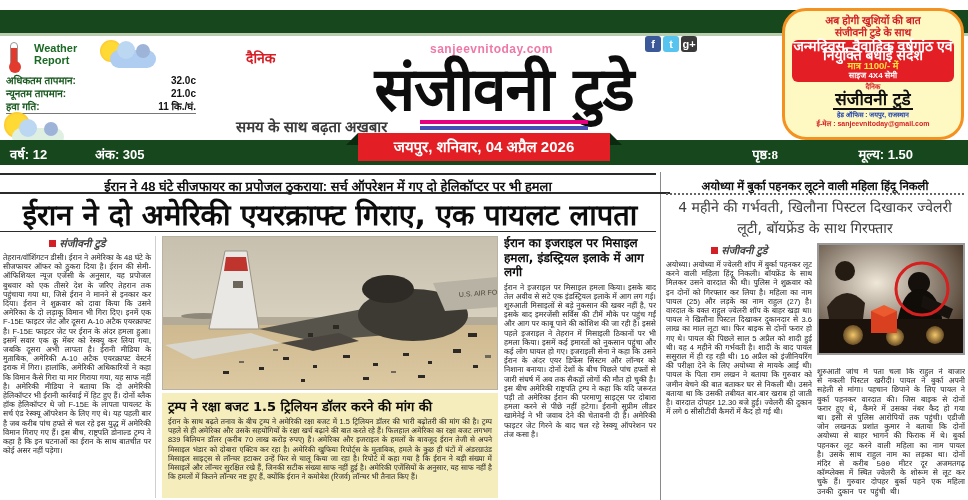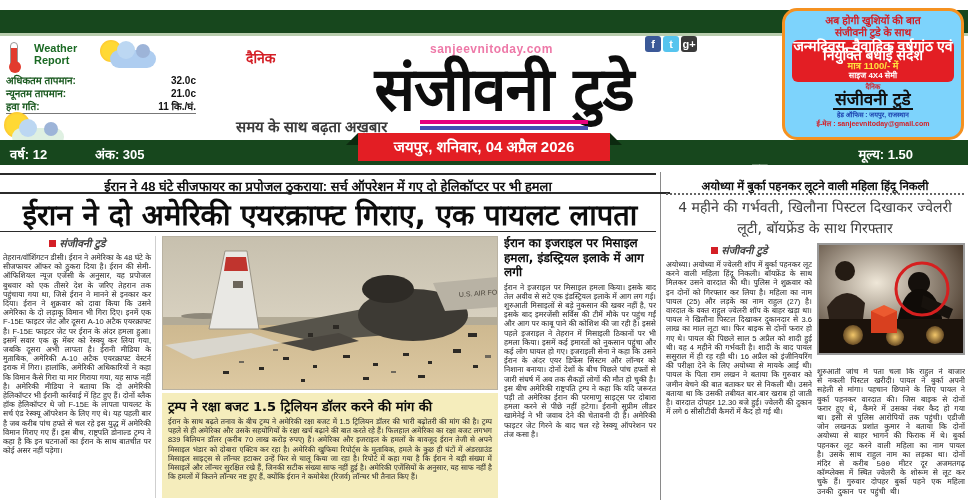--- a/index.html
+++ b/index.html
@@ -32,36 +32,36 @@
   .paper-title { position:absolute; left:236px; top:46px; width:536px; text-align:center; font-size:60px; font-weight:900; color:#0d0d0d; letter-spacing:-1px; white-space:nowrap; font-family:"DejaVu Sans",sans-serif; }
   .tagline { position:absolute; left:236px; top:116px; font-size:15px; font-weight:bold; color:#3c3c3c; }
   .tag-lines { position:absolute; left:420px; top:120px; width:168px; }
   .tag-line-m { height:4px; background:#e6007e; margin-bottom:2px; }
   .tag-line-b { height:4px; background:#4450b5; }
   .socials { position:absolute; left:645px; top:36px; display:flex; gap:2px; }
   .soc { width:16px; height:16px; border-radius:3px; color:#fff; font-size:11px; font-weight:bold; text-align:center; line-height:16px; }
   .soc.fb { background:#3b5998; } .soc.tw { background:#56c4ee; } .soc.gp { background:#3a3a3a; }
 
   
-  .adbox { position:absolute; left:782px; top:8px; width:182px; height:132px; background:#7dd3fc; border:3px solid #f59120; border-radius:15px; text-align:center; overflow:hidden; padding:3px 5px; }
+  .adbox { position:absolute; left:782px; top:8px; width:182px; height:132px; background:#fef9c3; border:3px solid #f59120; border-radius:24px; text-align:center; overflow:hidden; padding:3px 5px; }
   .ad-l1 { color:#d41f26; font-weight:bold; font-size:10.5px; line-height:12px; }
   .ad-red { background:#e31e24; border-radius:6px; margin:2px 2px; padding:2px 1px; color:#fff; }
   .ad-red .o1 { font-size:14px; font-weight:bold; line-height:9px; }
   .ad-red .o2 { font-size:9.5px; font-weight:bold; color:#ffe23f; line-height:11px; }
   .ad-red .o3 { font-size:8px; font-weight:bold; line-height:9px; }
   .ad-brand { font-size:17px; font-weight:900; color:#111; line-height:18px; border-bottom:2px solid #111; display:inline-block; padding:0 2px; font-family:"DejaVu Sans",sans-serif; }
   .ad-brand-small { color:#d41f26; font-size:7px; font-weight:bold; display:block; line-height:6px; }
   .ad-addr { font-size:6.5px; color:#1a3fae; font-weight:bold; line-height:8px; margin-top:1px; }
   .ad-mail { font-size:7px; color:#d41f26; font-weight:bold; line-height:9px; }
 
   
   .infobar { position:absolute; left:0; top:140px; width:968px; height:25px; background:#17471d; color:#fff; font-weight:bold; font-size:13px; }
   .infobar .year { position:absolute; left:10px; top:5px; }
   .infobar .issue { position:absolute; left:95px; top:5px; }
-  .infobar .pages { position:absolute; right:190px; top:19px;font-family:Liberation Serif, serif; }
+  .infobar .pages { position:absolute; right:190px; top:5px;font-family:Liberation Serif, serif; }
   .infobar .price { position:absolute; right:55px; top:5px; }
   .ribbon { position:absolute; left:358px; top:133px; width:252px; height:28px; background:#e31e24; color:#fff; font-weight:bold; font-size:15px; text-align:center; line-height:28px; }
   .ribbon:before { content:""; position:absolute; left:-12px; top:0; border:6px solid transparent; border-right-color:#0c2a0f; border-bottom-color:#0c2a0f; }
   .ribbon:after { content:""; position:absolute; right:-12px; top:0; border:6px solid transparent; border-left-color:#0c2a0f; border-bottom-color:#0c2a0f; }
 
   
   .vdivider { position:absolute; left:660px; top:172px; width:1px; height:328px; background:#8a8a8a; }
   .rule { position:absolute; background:#2b2b2b; height:1.5px; }
 
   .kicker { position:absolute; font-weight:bold; color:#111; text-align:center; }

